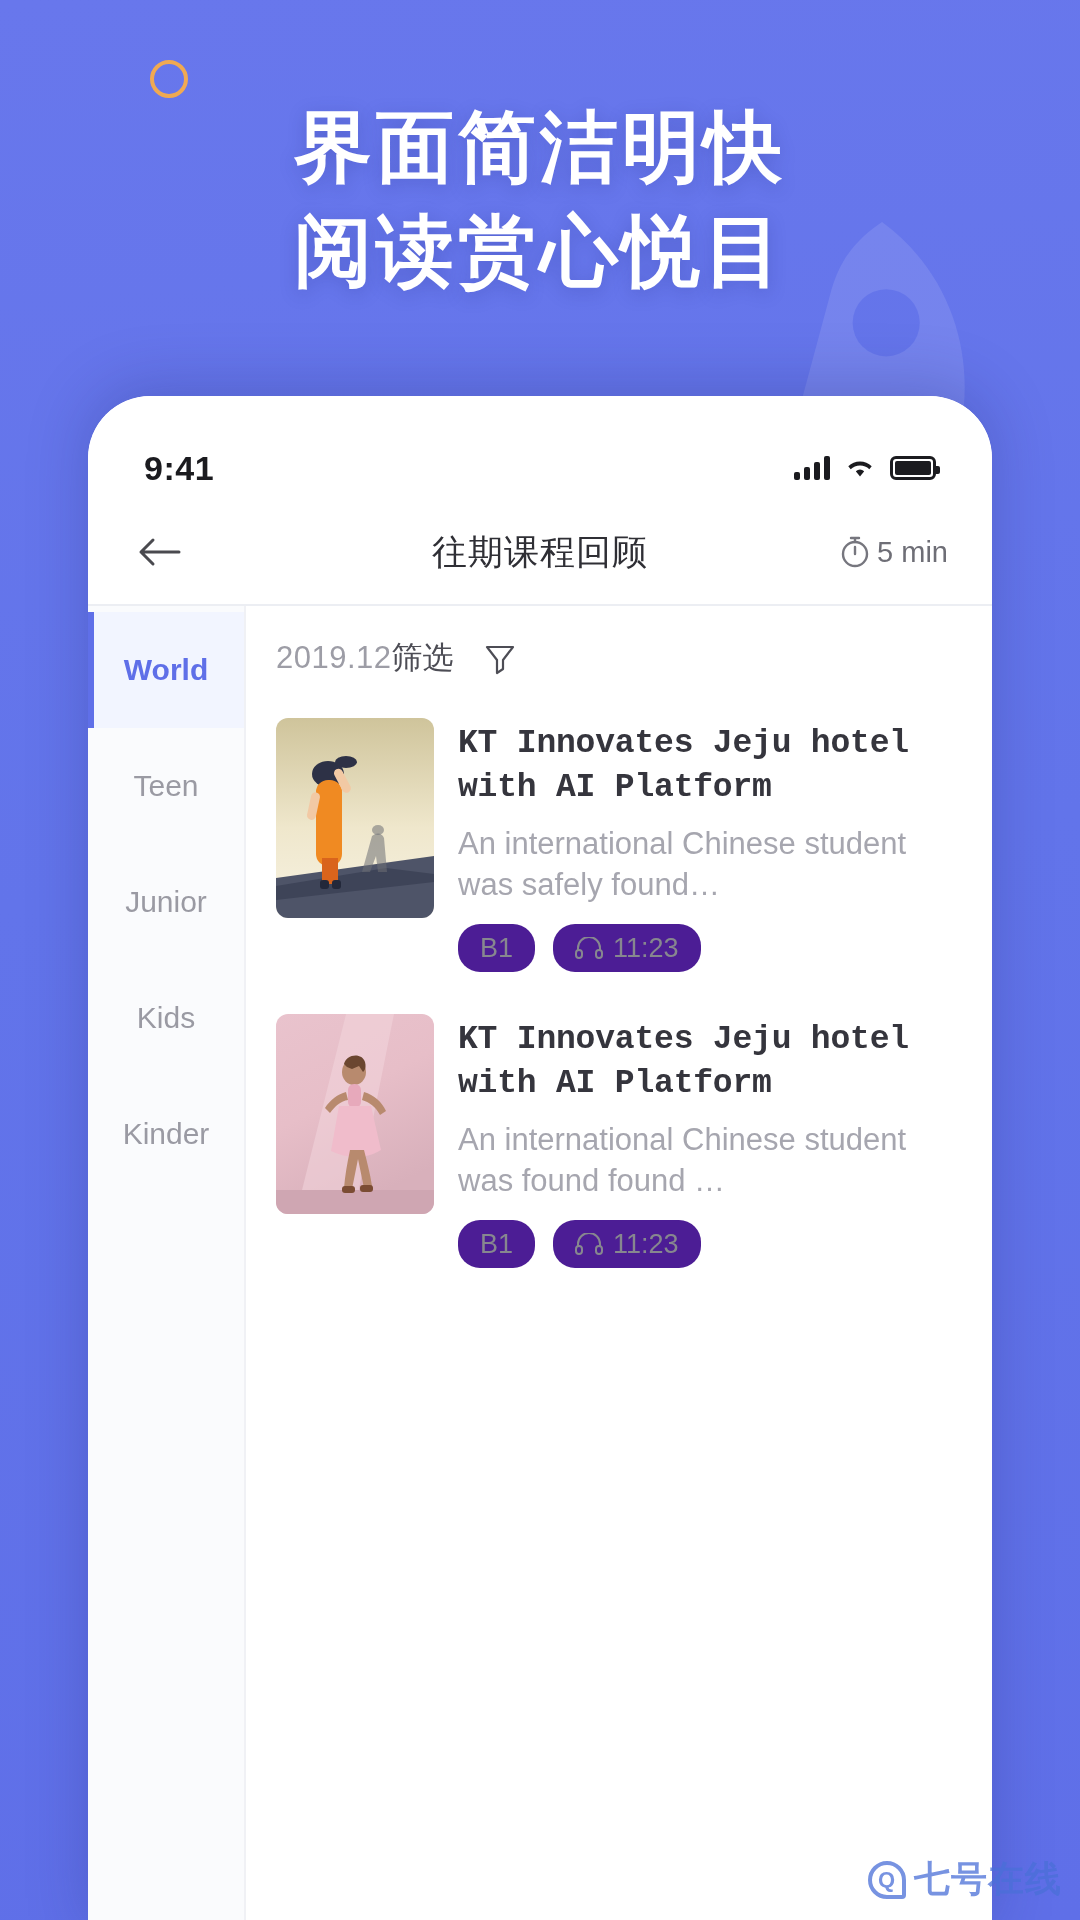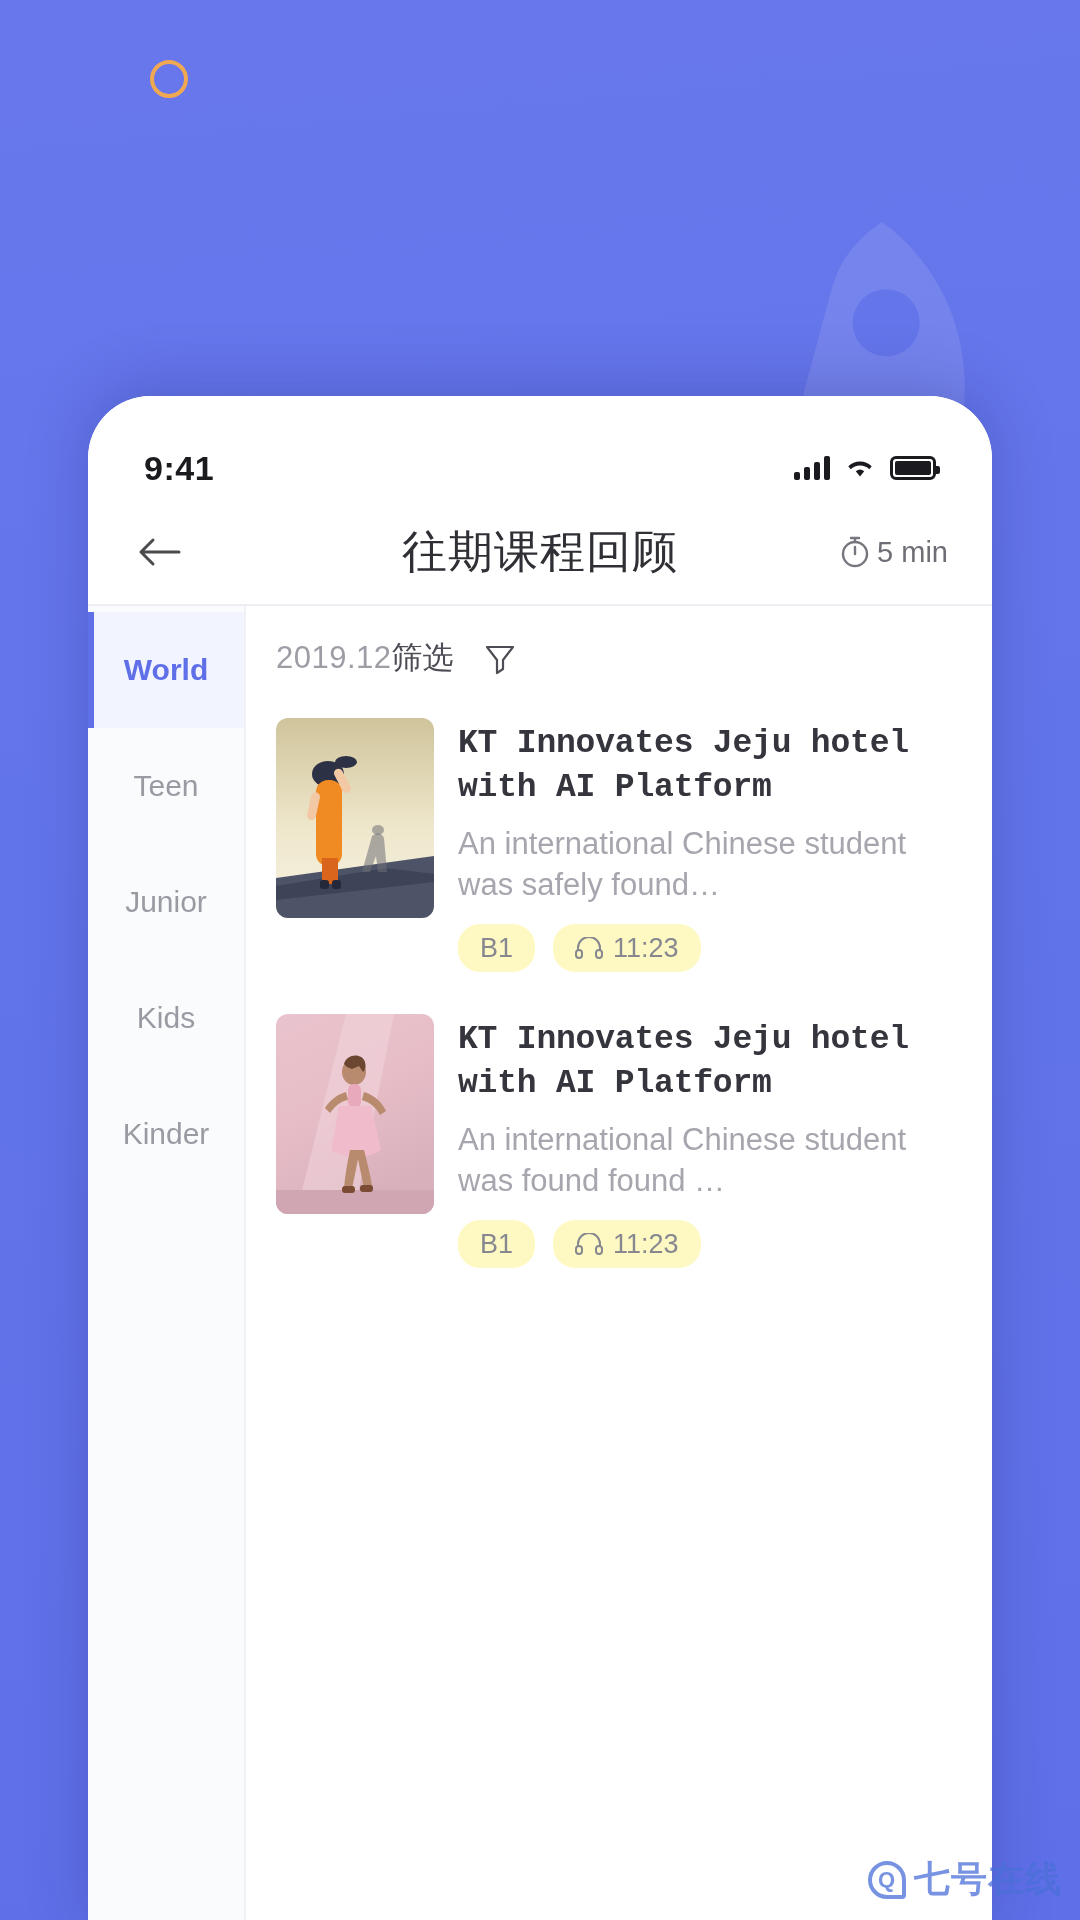--- a/index.html
+++ b/index.html
@@ -136,21 +136,21 @@
   }
   .nav-back {
     width: 56px; height: 56px;
     display: flex; align-items: center; justify-content: center;
     color: #4a4a4f;
   }
   .nav-title {
     position: absolute;
     left: 0; right: 0;
     text-align: center;
-    font-size: 45px;
+    font-size: 35px;
     color: #2f2f35;
     letter-spacing: 1px;
     pointer-events: none;
   }
   .nav-timer {
     margin-left: auto;
     display: flex;
     align-items: center;
     gap: 5px;
     color: #6e6e76;
@@ -251,21 +251,21 @@
     font-size: 31px;
     line-height: 1.32;
     color: #a6a6af;
   }
   .art-meta {
     margin-top: 18px;
     display: flex;
     gap: 18px;
   }
   .chip {
-    background: #fef9c3;
+    background: #4c1d95;
     border-radius: 22px;
     padding: 8px 22px;
     font-size: 27px;
     color: #87878f;
     display: flex;
     align-items: center;
     gap: 10px;
     line-height: 1.2;
   }
 
@@ -300,20 +300,24 @@
   <svg class="rocket-deco" viewBox="0 0 200 200">
     <path d="M120 20c30 22 44 58 38 96l-32 32-44-44 14-52c5-17 14-25 24-32z" fill="#ffffff"></path>
     <circle cx="122" cy="68" r="16" fill="#6274ea"></circle>
     <path d="M78 104 44 118l-6 30 34-12z" fill="#ffffff"></path>
     <path d="M96 146l-14 34 30-6 12-32z" fill="#ffffff"></path>
     <path d="M60 150c-14 10-18 28-16 40 14 2 30-6 38-20z" fill="#ffffff"></path>
   </svg>
 
   <div class="ring-deco"></div>
 
+  <div class="headline">
+    <span class="line">界面简洁明快</span>
+    <span class="line">阅读赏心悦目</span>
+  </div>
 
   <div class="phone">
 
     <div class="screen">
 
       <div class="status-bar">
         <div class="status-time">9:41</div>
         <div class="status-icons">
           <span class="signal">
             <i></i>

